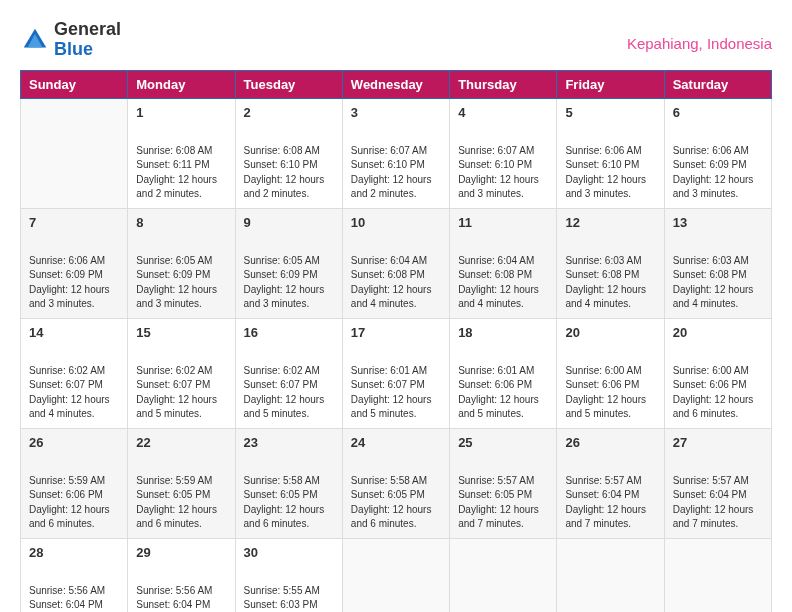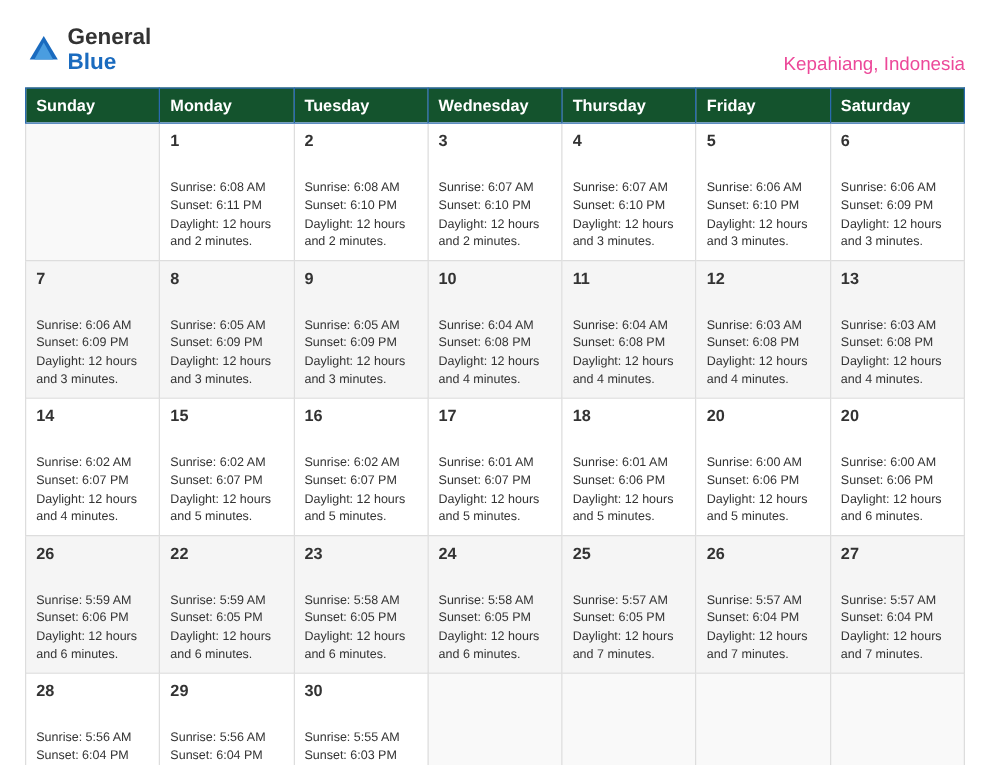--- a/index.html
+++ b/index.html
@@ -6,21 +6,21 @@
     body {
       font-family: Arial, sans-serif;
       background: #fff;
       width: 792px;
       min-height: 612px;
       padding: 20px;
     }
     .header {
       display: flex;
       justify-content: space-between;
-      align-items: flex-end;
+      align-items: flex-start;
       margin-bottom: 10px;
     }
     .logo {
       display: flex;
       align-items: center;
       gap: 4px;
     }
     .logo-text {
       font-size: 18px;
       font-weight: bold;
@@ -44,21 +44,21 @@
       font-size: 15px;
       color: #ec4899;
       margin-top: 15px;
     }
     table {
       width: 100%;
       border-collapse: collapse;
       border: 1px solid #ccc;
     }
     th {
-      background-color: #14532d;
+      background-color: #be185d;
       color: #fff;
       font-size: 13px;
       font-weight: bold;
       padding: 6px 8px;
       text-align: left;
       border: 1px solid #2a6aaf;
     }
     td {
       vertical-align: top;
       padding: 6px 8px;

